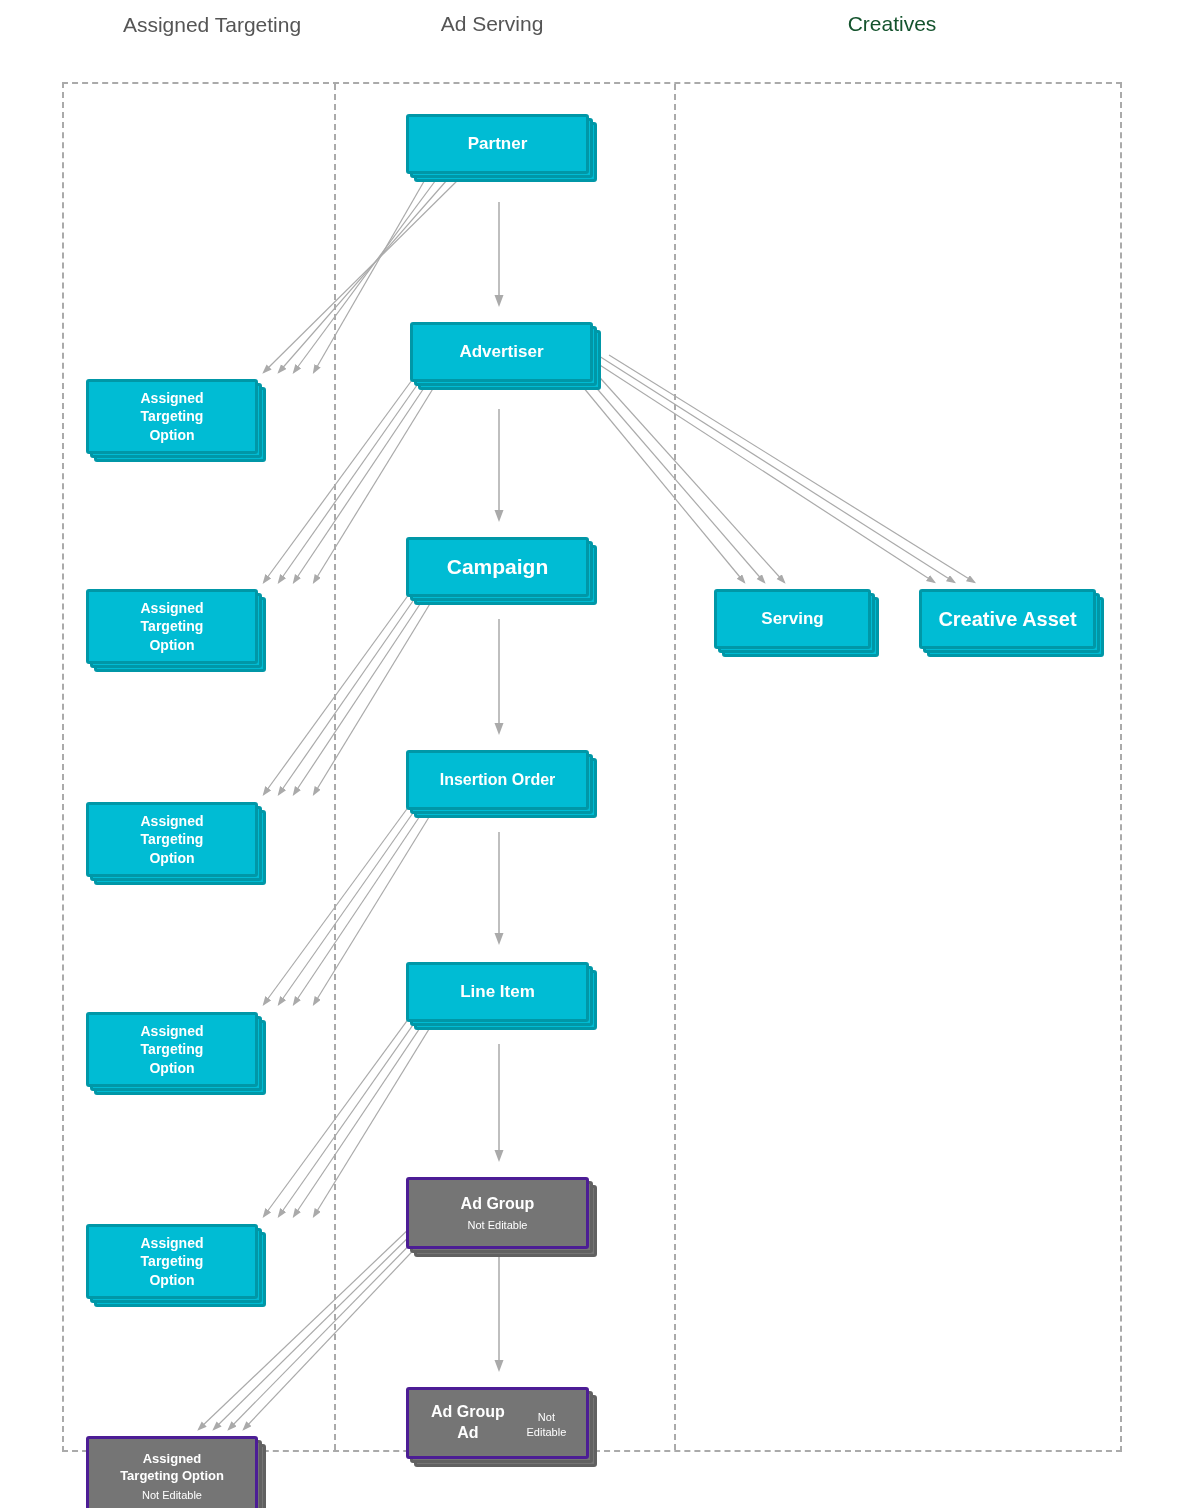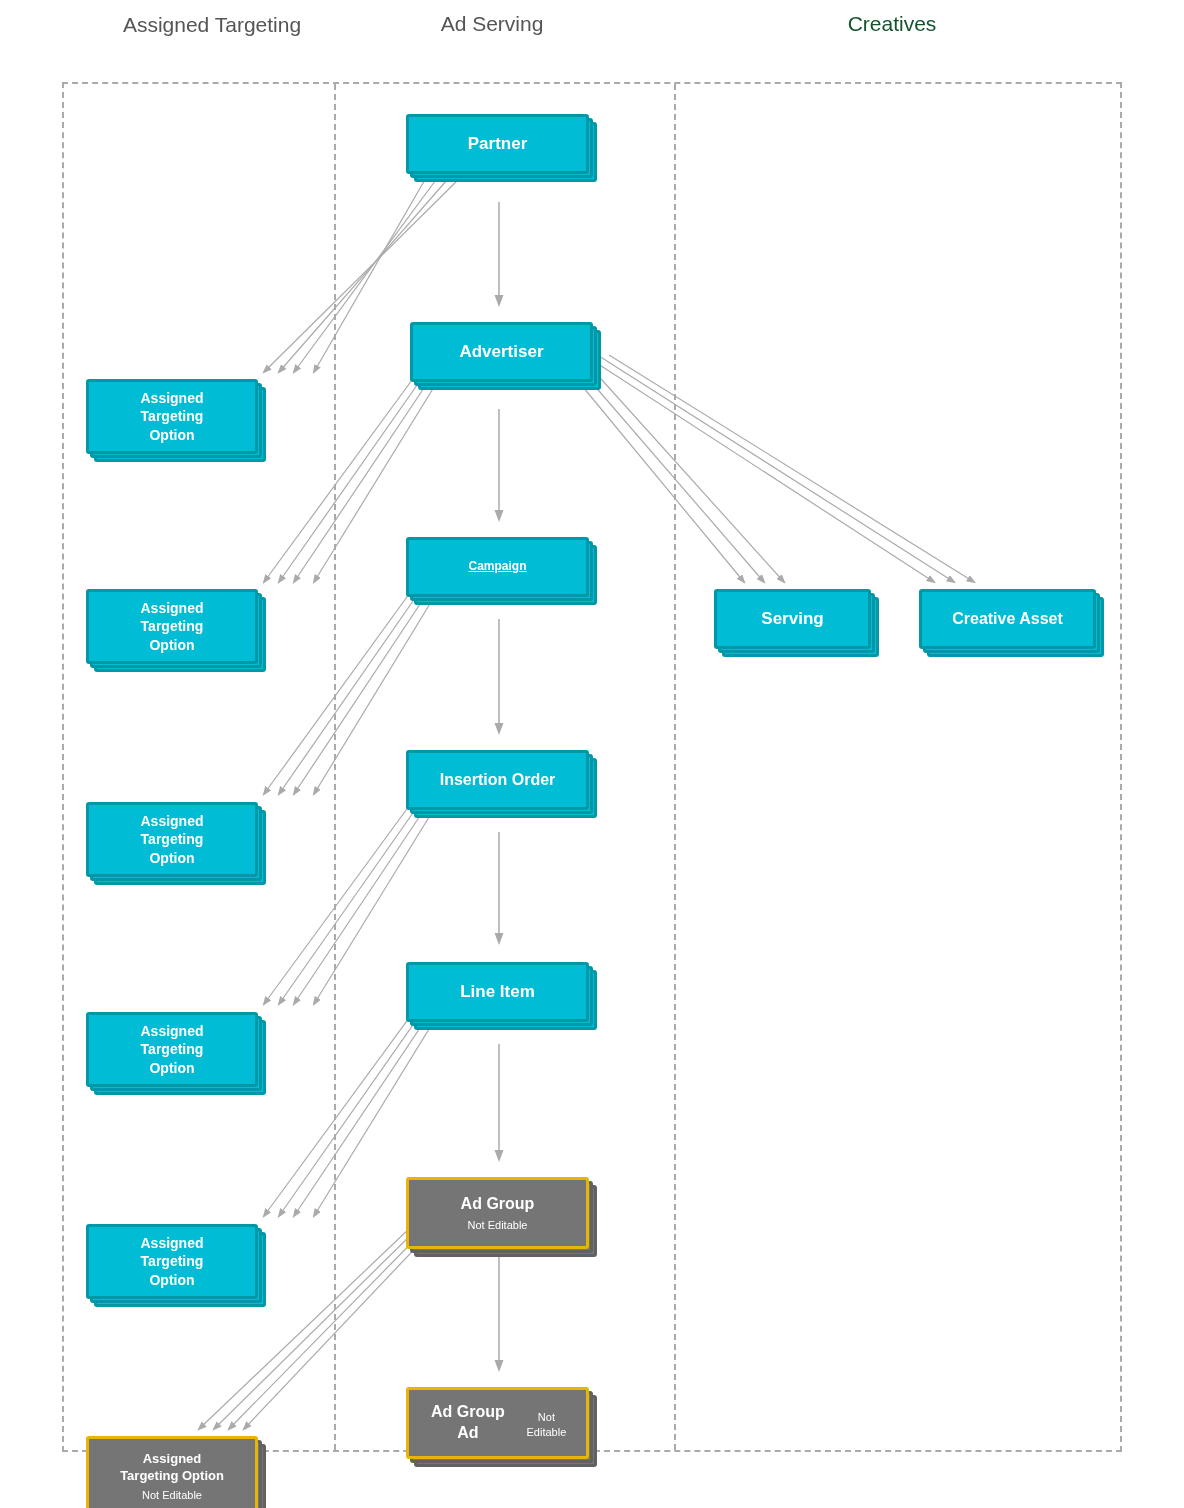--- a/index.html
+++ b/index.html
@@ -26,21 +26,21 @@
       z-index: 2;
     }
 
     .teal-box {
       background: #00bcd4;
       border: 3px solid #0097a7;
     }
 
     .gray-box {
       background: #757575;
-      border: 3px solid #eab308;
+      border: 3px solid #4c1d95;
     }
 
     .sub-label {
       font-size: 11px;
       font-weight: normal;
       display: block;
       margin-top: 3px;
     }
   </style>
 </head>
@@ -127,21 +127,21 @@
 
     <div class="node-wrapper" style="left:346px; top:238px; width:186px;">
       <div style="position:absolute;top:8px;left:8px;width:183px;height:60px;background:#00bcd4;border:3px solid #0097a7;border-radius:3px;z-index:0;"></div>
       <div style="position:absolute;top:4px;left:4px;width:183px;height:60px;background:#00bcd4;border:3px solid #0097a7;border-radius:3px;z-index:1;"></div>
       <div class="node-box teal-box" style="position:relative;z-index:2;width:183px;height:60px;font-size:17px;display:flex;align-items:center;justify-content:center;">Advertiser</div>
     </div>
 
     <div class="node-wrapper" style="left:342px; top:453px; width:186px;">
       <div style="position:absolute;top:8px;left:8px;width:183px;height:60px;background:#00bcd4;border:3px solid #0097a7;border-radius:3px;z-index:0;"></div>
       <div style="position:absolute;top:4px;left:4px;width:183px;height:60px;background:#00bcd4;border:3px solid #0097a7;border-radius:3px;z-index:1;"></div>
-      <div class="node-box teal-box" style="position:relative;z-index:2;width:183px;height:60px;font-size:12px;display:flex;align-items:center;justify-content:center;text-decoration:underline;">Campaign</div>
+      <div class="node-box teal-box" style="position:relative;z-index:2;width:183px;height:60px;font-size:21px;display:flex;align-items:center;justify-content:center;">Campaign</div>
     </div>
 
     <div class="node-wrapper" style="left:342px; top:878px; width:186px;">
       <div style="position:absolute;top:8px;left:8px;width:183px;height:60px;background:#00bcd4;border:3px solid #0097a7;border-radius:3px;z-index:0;"></div>
       <div style="position:absolute;top:4px;left:4px;width:183px;height:60px;background:#00bcd4;border:3px solid #0097a7;border-radius:3px;z-index:1;"></div>
       <div class="node-box teal-box" style="position:relative;z-index:2;width:183px;height:60px;font-size:17px;display:flex;align-items:center;justify-content:center;">Line Item</div>
     </div>
 
     <div class="node-wrapper" style="left:342px; top:666px; width:186px;">
       <div style="position:absolute;top:8px;left:8px;width:183px;height:60px;background:#00bcd4;border:3px solid #0097a7;border-radius:3px;z-index:0;"></div>
@@ -208,17 +208,17 @@
 
     <div class="node-wrapper" style="left:650px; top:505px; width:160px;">
       <div style="position:absolute;top:8px;left:8px;width:157px;height:60px;background:#00bcd4;border:3px solid #0097a7;border-radius:3px;z-index:0;"></div>
       <div style="position:absolute;top:4px;left:4px;width:157px;height:60px;background:#00bcd4;border:3px solid #0097a7;border-radius:3px;z-index:1;"></div>
       <div class="node-box teal-box" style="position:relative;z-index:2;width:157px;height:60px;font-size:17px;display:flex;align-items:center;justify-content:center;">Serving</div>
     </div>
 
     <div class="node-wrapper" style="left:855px; top:505px; width:180px;">
       <div style="position:absolute;top:8px;left:8px;width:177px;height:60px;background:#00bcd4;border:3px solid #0097a7;border-radius:3px;z-index:0;"></div>
       <div style="position:absolute;top:4px;left:4px;width:177px;height:60px;background:#00bcd4;border:3px solid #0097a7;border-radius:3px;z-index:1;"></div>
-      <div class="node-box teal-box" style="position:relative;z-index:2;width:177px;height:60px;font-size:16px;display:flex;align-items:center;justify-content:center;">Creative Asset</div>
+      <div class="node-box teal-box" style="position:relative;z-index:2;width:177px;height:60px;font-size:20px;display:flex;align-items:center;justify-content:center;">Creative Asset</div>
     </div>
 
   </div>
 </div>
 
 </body></html>

